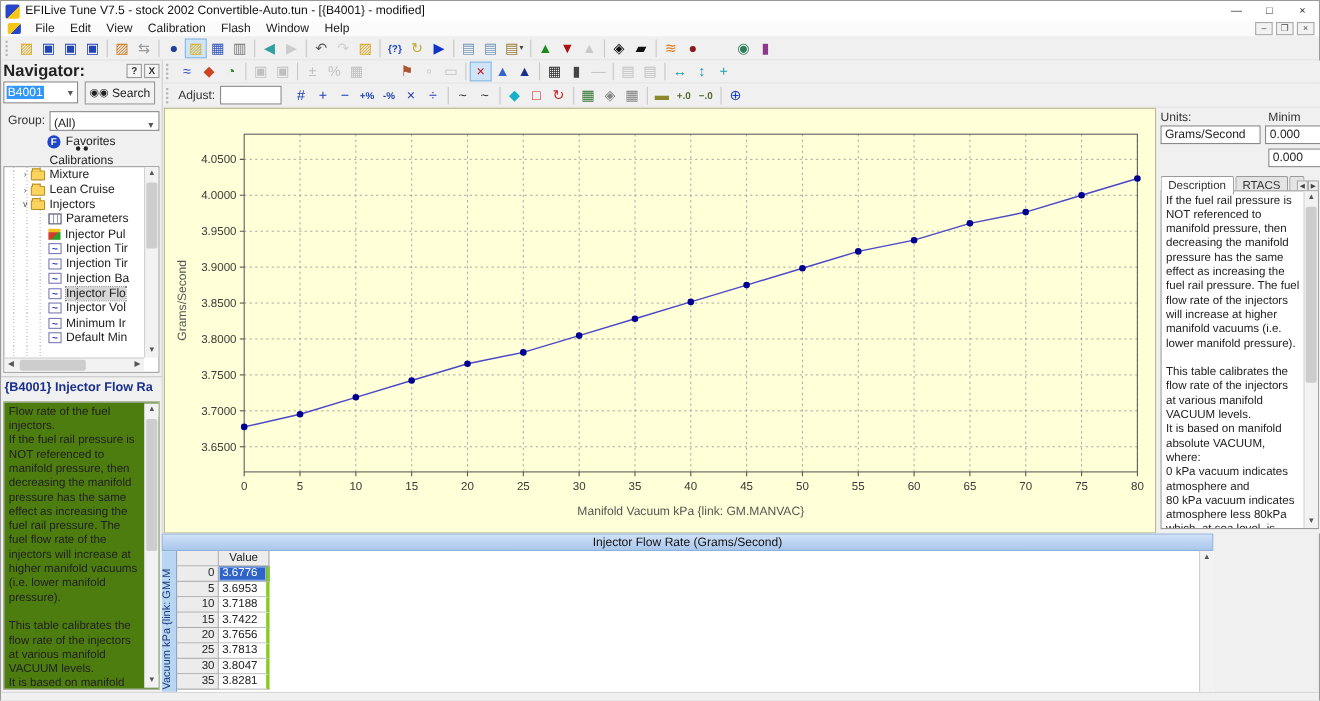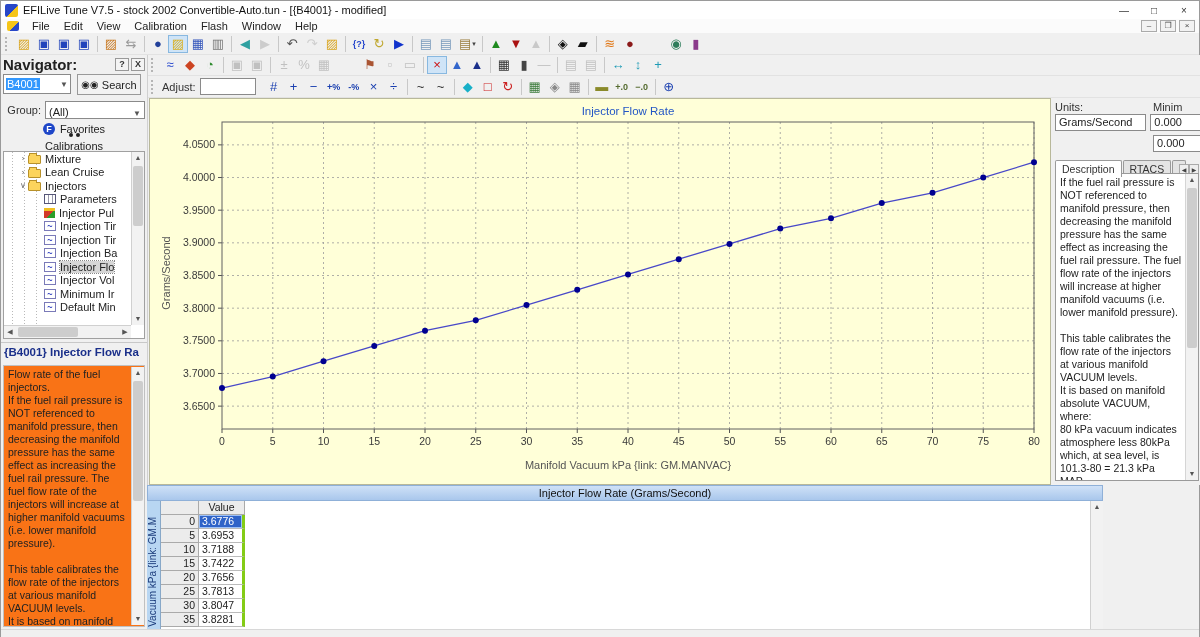--- a/index.html
+++ b/index.html
@@ -74,21 +74,21 @@
   .vscroll .up,.vscroll .dn { position:absolute; left:0; width:12px; height:12px; font-size:7px; text-align:center; line-height:12px; color:#555; background:#f2f2f2; }
   .vscroll .up { top:0; } .vscroll .dn { bottom:0; }
   .vscroll .thumb { position:absolute; left:1px; width:10px; background:#cdcdcd; border-radius:2px; }
   .hscroll { position:absolute; left:0; bottom:0; height:13px; right:13px; background:#f2f2f2; border-top:1px solid #d0d0d0; }
   .hscroll .lf,.hscroll .rt { position:absolute; top:0; width:12px; height:12px; font-size:7px; text-align:center; line-height:12px; color:#555; }
   .hscroll .lf { left:0; } .hscroll .rt { right:0; }
   .hscroll .thumb { position:absolute; top:1px; left:14px; width:60px; height:10px; background:#cdcdcd; border-radius:2px; }
 
   .descpanel { position:absolute; left:0; top:341px; width:146px; height:287px; background:#f0f0f0; border-top:1px solid #c8c8c8; }
   .desctitle { color:#1a2f8a; font-weight:bold; font-size:11.5px; padding:3px 2px 2px 3px; white-space:nowrap; overflow:hidden; }
-  .descbody { position:absolute; left:2px; top:22px; right:2px; bottom:2px; background:#f97316; border:1px solid #c0c0c0; overflow:hidden; padding:2px 16px 2px 4px; font-size:10.5px; line-height:13px; color:#222; }
+  .descbody { position:absolute; left:2px; top:22px; right:2px; bottom:2px; background:#4d7c0f; border:1px solid #c0c0c0; overflow:hidden; padding:2px 16px 2px 4px; font-size:10.5px; line-height:13px; color:#222; }
   .descbody p { margin:0 0 0 0; } .descbody p.gap { height:13px; }
 
   
   .chartpanel { position:absolute; left:148px; top:97px; width:902px; height:387px; background:#ffffd8; border:1px solid #b8b89a; }
   .charttitle { position:absolute; left:72px; top:6px; width:812px; text-align:center; color:#2457c5; font-size:11.5px; }
   .xlabel { position:absolute; left:72px; top:360px; width:812px; text-align:center; color:#555; font-size:11px; }
   .ylabel { position:absolute; left:-34px; top:168px; width:100px; text-align:center; color:#555; font-size:11px; transform:rotate(-90deg); }
 
   
   .rightpanel { position:absolute; left:1052px; top:97px; width:148px; height:387px; background:#f0f0f0; overflow:hidden; }
@@ -383,21 +383,20 @@
         <p>It is based on manifold absolute VACUUM, where:</p>
       </div>
     <div class="vscroll" style="right:3px;top:24px;bottom:4px;">
       <span class="up">▲</span>
       <span class="thumb" style="top:14px;height:120px;"></span>
       <span class="dn">▼</span>
     </div>
   </div>
 
   <div class="chartpanel">
-    <div class="charttitle">Injector Flow Rate</div>
     <div class="ylabel">Grams/Second</div>
     <svg id="chart-svg" width="900" height="385" style="position:absolute;left:0;top:0;">
         <line x1="72" y1="330" x2="72" y2="334" stroke="#555" stroke-width="1"></line>
         <text x="72" y="346" text-anchor="middle" font-size="10.5" fill="#3a3a3a">0</text>
         <line x1="122.75" y1="23" x2="122.75" y2="330" stroke="#9a9a9a" stroke-width="0.8" stroke-dasharray="2 3"></line>
         <line x1="122.75" y1="330" x2="122.75" y2="334" stroke="#555" stroke-width="1"></line>
         <text x="122.75" y="346" text-anchor="middle" font-size="10.5" fill="#3a3a3a">5</text>
         <line x1="173.5" y1="23" x2="173.5" y2="330" stroke="#9a9a9a" stroke-width="0.8" stroke-dasharray="2 3"></line>
         <line x1="173.5" y1="330" x2="173.5" y2="334" stroke="#555" stroke-width="1"></line>
         <text x="173.5" y="346" text-anchor="middle" font-size="10.5" fill="#3a3a3a">10</text>
@@ -512,20 +511,21 @@
       <span class="tabspin">
         <span class="sp">◀</span>
         <span class="sp">▶</span>
       </span>
     </div>
     <div class="rtext">
         <p>If the fuel rail pressure is NOT referenced to manifold pressure, then decreasing the manifold pressure has the same effect as increasing the fuel rail pressure. The fuel flow rate of the injectors will increase at higher manifold vacuums (i.e. lower manifold pressure).</p>
         <p class="gap"></p>
         <p>This table calibrates the flow rate of the injectors at various manifold VACUUM levels.</p>
         <p>It is based on manifold absolute VACUUM, where:</p>
+        <p>0 kPa vacuum indicates atmosphere and</p>
         <p>80 kPa vacuum indicates atmosphere less 80kPa which, at sea level, is 101.3-80 = 21.3 kPa MAP.</p>
       </div>
     <div class="rscroll">
       <span class="up" style="position:absolute;top:0;width:12px;height:12px;font-size:7px;text-align:center;line-height:12px;color:#555;">▲</span>
       <span class="thumb" style="position:absolute;left:1px;width:10px;top:14px;height:160px;background:#cdcdcd;border-radius:2px;"></span>
       <span class="dn" style="position:absolute;bottom:0;width:12px;height:12px;font-size:7px;text-align:center;line-height:12px;color:#555;">▼</span>
     </div>
   </div>
 
   <div class="bottompane">

